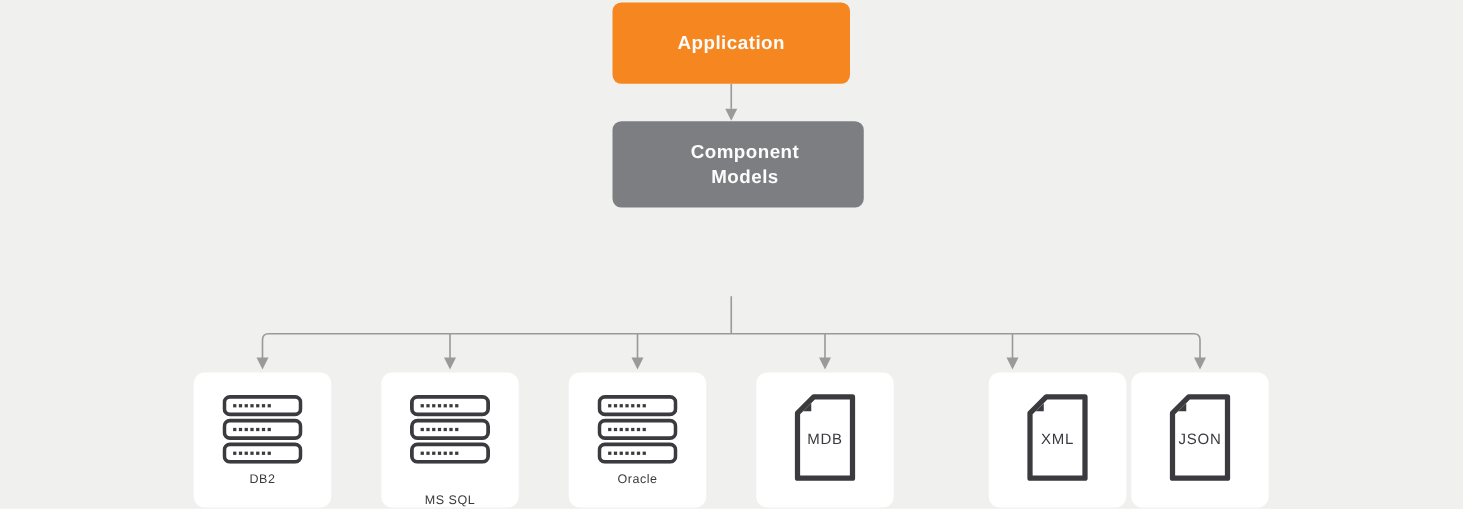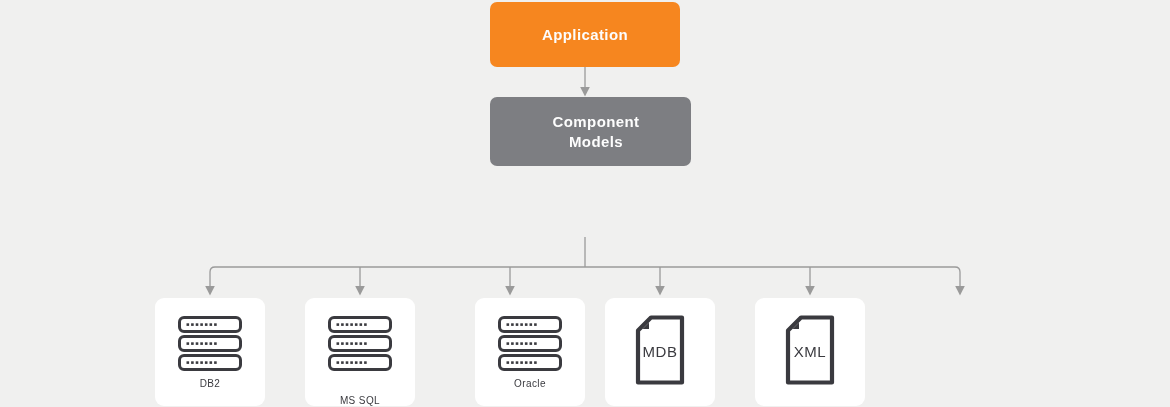--- a/index.html
+++ b/index.html
@@ -54,23 +54,23 @@
     width: 110px;
     height: 108px;
     background: var(--card-white, #FFFFFF);
     border-radius: 9px;
     display: flex;
     flex-direction: column;
     align-items: center;
   }
   .card-db2    { left: 155px; }
   .card-mssql  { left: 305px; justify-content: space-between; }
-  .card-oracle { left: 455px; margin-left: 20px; }
+  .card-oracle { left: 455px; }
   .card-mdb    { left: 605px; }
-  .card-xml    { left: 755px; }
+  .card-xml    { left: 791px; }
   .card-json   { left: 905px; }
 
   .server-icon { margin-top: 18px; }
   .server-icon rect.bar {
     fill: #FFFFFF;
     stroke: var(--icon-dark, #3A3A3F);
     stroke-width: 3;
   }
   .server-icon rect.dot { fill: var(--icon-dark, #3A3A3F); }
 
@@ -93,21 +93,21 @@
     stroke: var(--icon-dark, #3A3A3F);
     stroke-width: 4.2;
     stroke-linejoin: round;
   }
   .file-wrap path.flap { fill: var(--icon-dark, #3A3A3F); }
   .file-label {
     position: absolute;
     left: 50%;
     top: 52%;
     transform: translate(-50%, -50%);
-    font-size: 15px;
+    font-size: 12px;
     color: var(--icon-dark, #3A3A3F);
     letter-spacing: 0.6px;
     white-space: nowrap;
   }
 </style>
 </head>
 <body>
 
 <div class="stage">
 
@@ -264,14 +264,23 @@
   <div class="card card-xml">
     <div class="file-wrap">
       <svg width="50" height="70" viewBox="0 0 50 70">
         <path class="sheet" d="M16,2.5 H47 V67.5 H3 V15.5 Z"></path>
         <path class="flap" d="M7.5,14 L14,7.5 L14,14 Z"></path>
       </svg>
       <div class="file-label">XML</div>
     </div>
   </div>
 
+  <div class="card card-json">
+    <div class="file-wrap">
+      <svg width="50" height="70" viewBox="0 0 50 70">
+        <path class="sheet" d="M16,2.5 H47 V67.5 H3 V15.5 Z"></path>
+        <path class="flap" d="M7.5,14 L14,7.5 L14,14 Z"></path>
+      </svg>
+      <div class="file-label">JSON</div>
+    </div>
+  </div>
 
 </div>
 
 </body></html>

